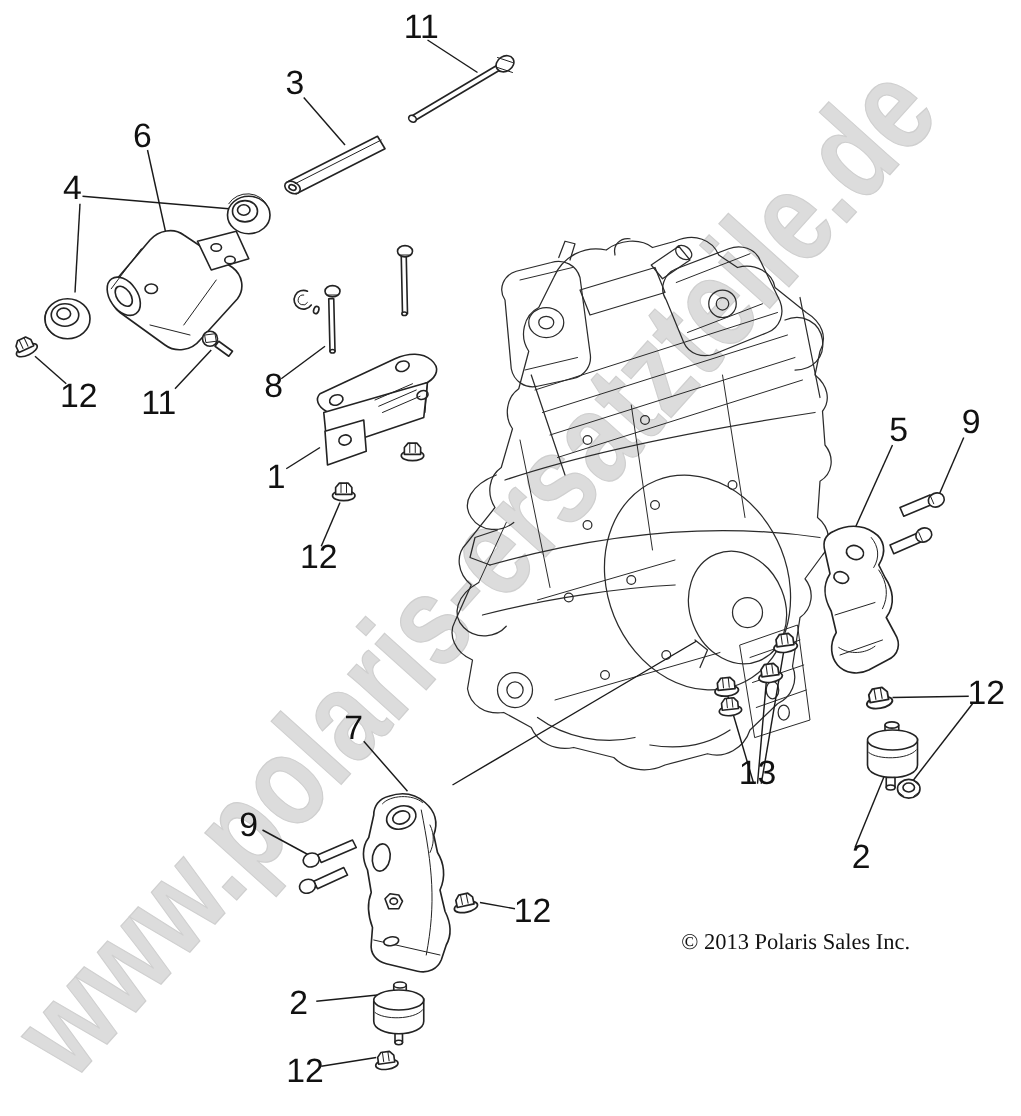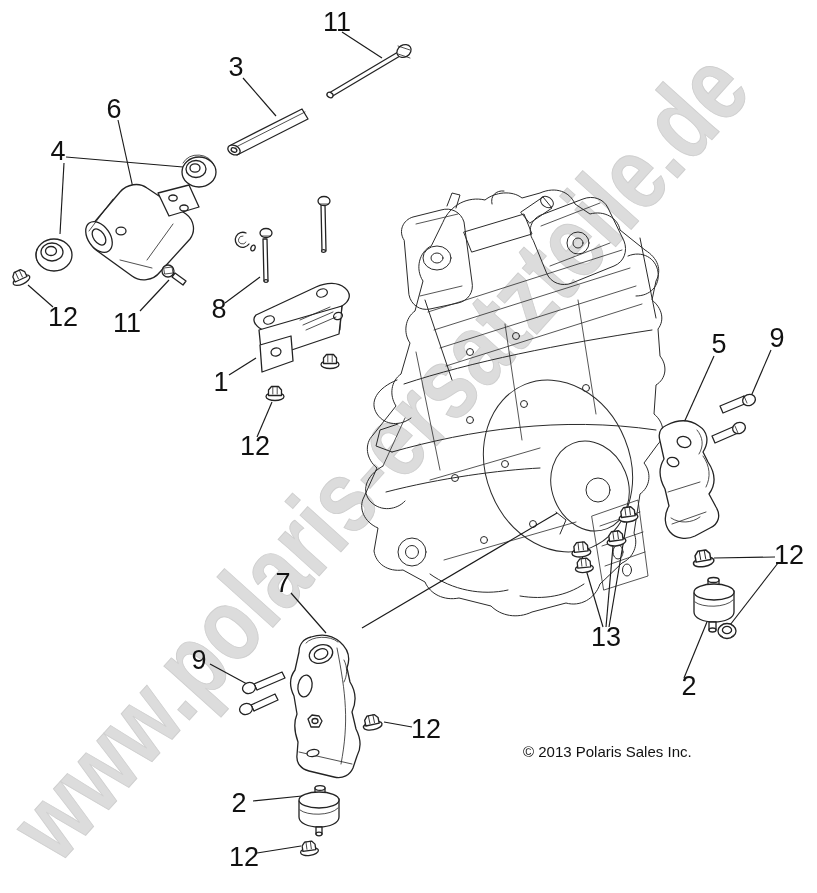--- a/index.html
+++ b/index.html
@@ -25,22 +25,22 @@
   .wm{fill:var(--watermark);stroke:#cfcfcf;stroke-width:1;font-weight:700;font-family:"Liberation Sans",sans-serif;}
   .callout{
     position:absolute;
     transform:translate(-50%,-50%);
     font-size:27px;line-height:1;
     color:var(--text);
     white-space:nowrap;
     user-select:none;
   }
   .copyright{
-    position:absolute;left:523px;top:743px;
-    font-size:15px;color:var(--text);white-space:nowrap;
+    position:absolute;left:545px;top:743px;
+    font-size:18px;color:var(--text);white-space:nowrap;font-family:Liberation Serif, serif;
   }
 </style>
 </head>
 <body>
 
 <div class="stage">
 
   <svg width="817" height="893" viewBox="0 0 817 893">
     <defs>
       <g id="fnut">
@@ -284,21 +284,21 @@
   <div class="callout" style="left:58px;top:151px">4</div>
   <div class="callout" style="left:63px;top:317px">12</div>
   <div class="callout" style="left:127px;top:323px">11</div>
   <div class="callout" style="left:219px;top:309px">8</div>
   <div class="callout" style="left:221px;top:382px">1</div>
   <div class="callout" style="left:255px;top:446px">12</div>
   <div class="callout" style="left:719px;top:344px">5</div>
   <div class="callout" style="left:777px;top:338px">9</div>
   <div class="callout" style="left:789px;top:555px">12</div>
   <div class="callout" style="left:689px;top:686px">2</div>
-  <div class="callout" style="left:606px;top:637px">13</div>
+  <div class="callout" style="left:606px;top:619px">13</div>
   <div class="callout" style="left:283px;top:583px">7</div>
   <div class="callout" style="left:426px;top:729px">12</div>
   <div class="callout" style="left:199px;top:660px">9</div>
   <div class="callout" style="left:239px;top:803px">2</div>
   <div class="callout" style="left:244px;top:857px">12</div>
 
   <div class="copyright">© 2013 Polaris Sales Inc.</div>
 </div>
 
 </body></html>

